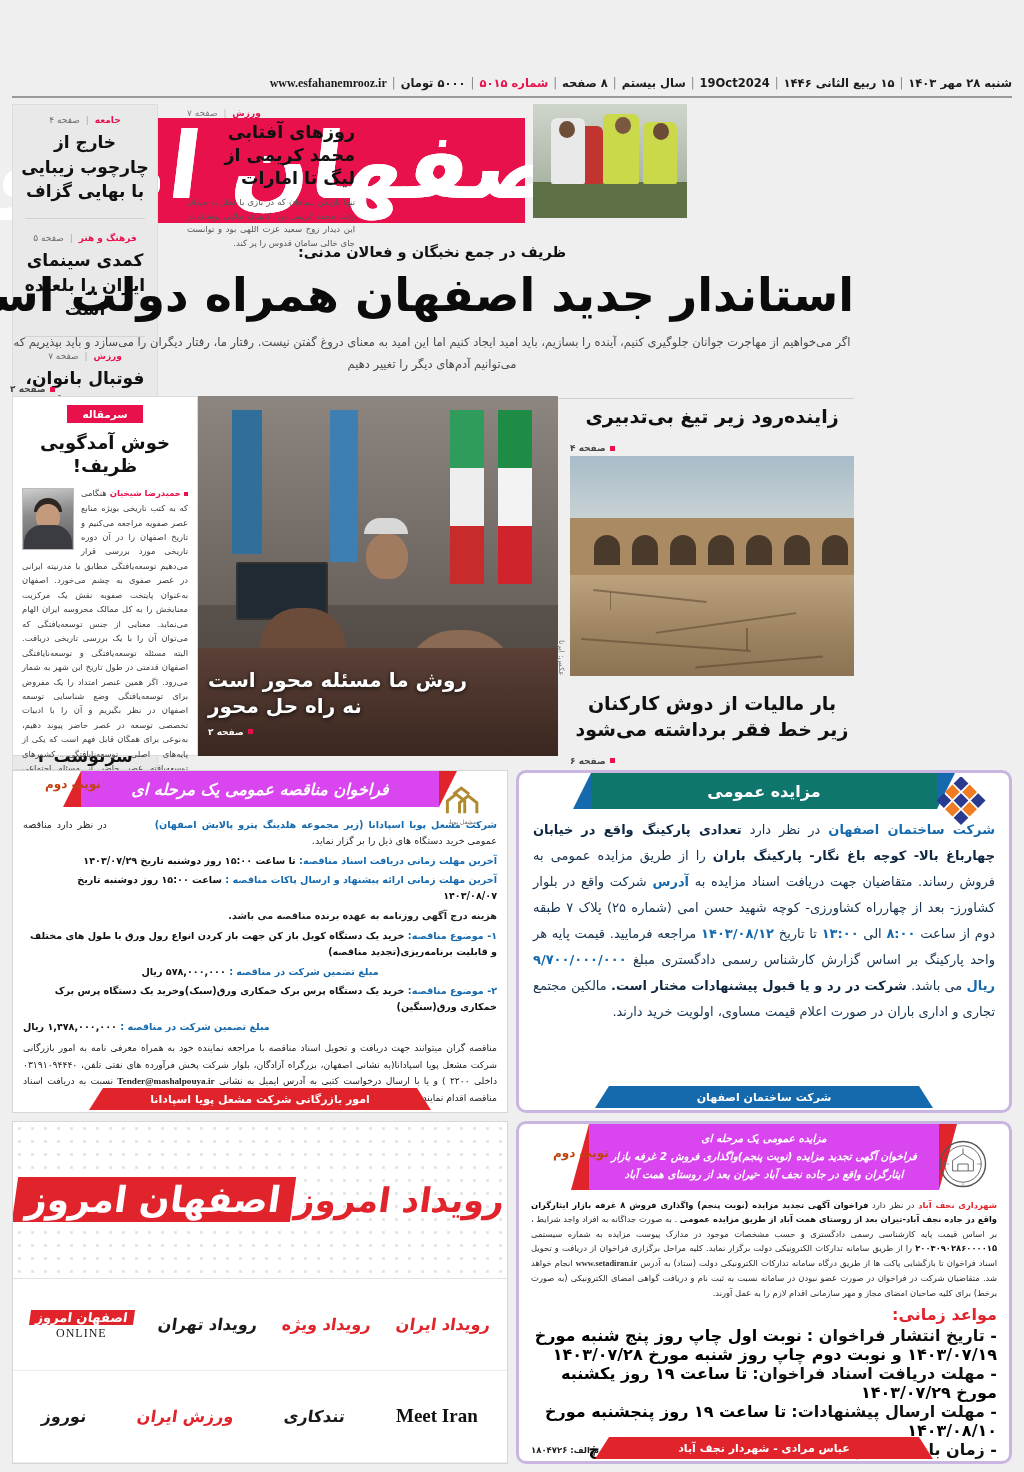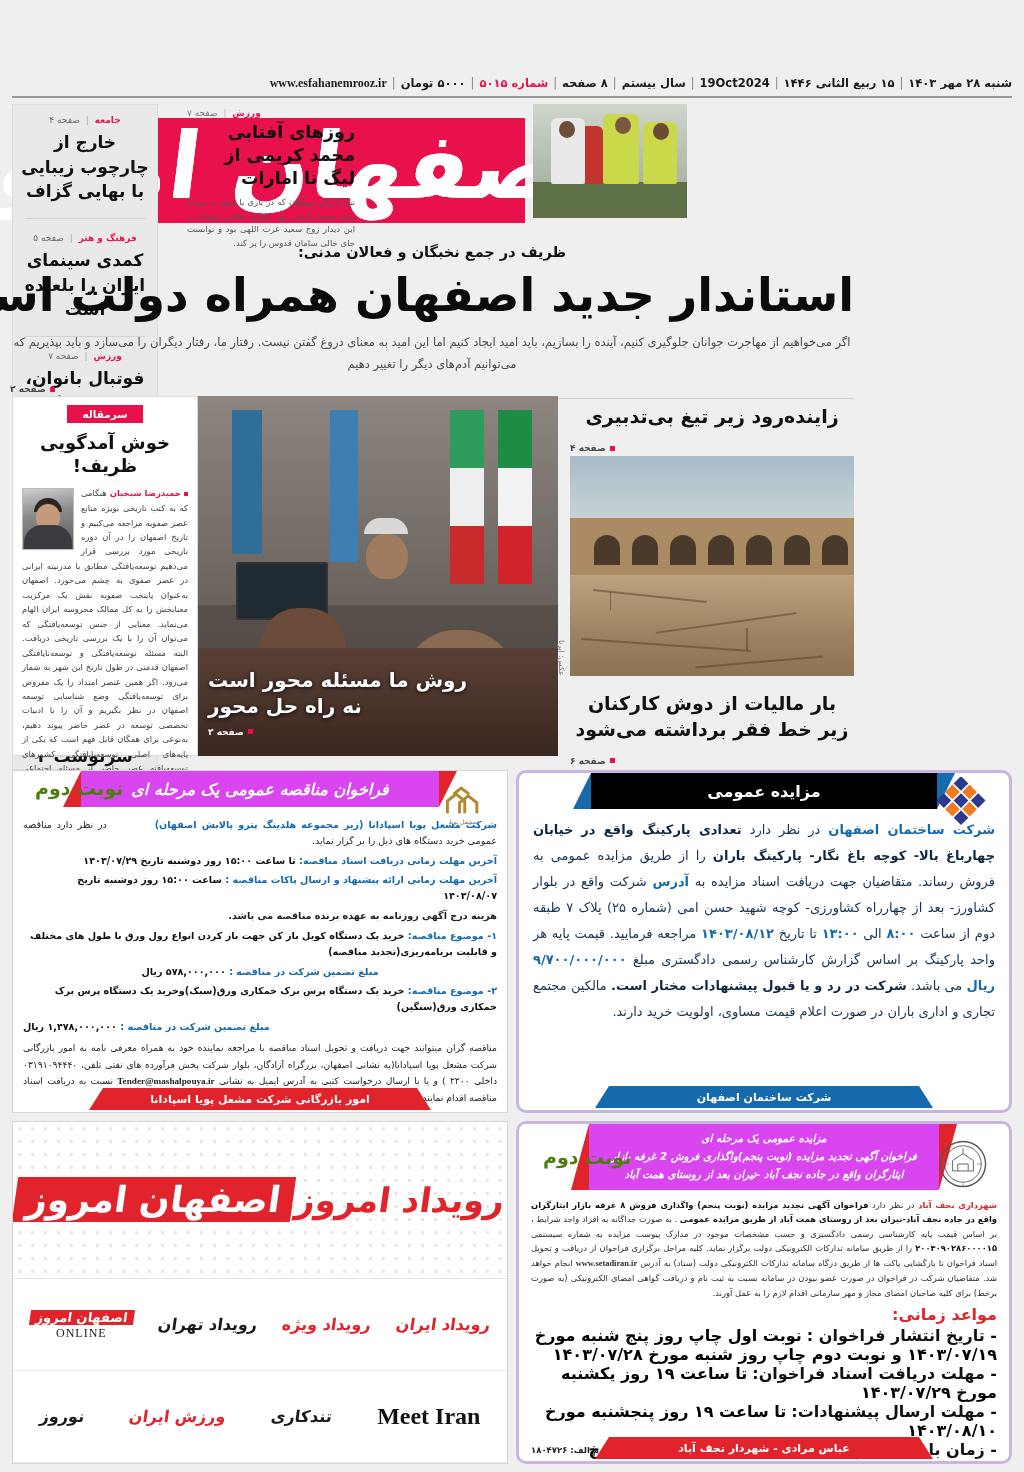--- a/index.html
+++ b/index.html
@@ -262,27 +262,27 @@
   }
   .ribbon .band::before,
   .ribbon .band::after{
     content:""; position:absolute; top:0; width:0; height:0;
   }
   .ribbon .band::before{ right:-18px; border-right:18px solid transparent; }
   .ribbon .band::after{ left:-18px; border-left:18px solid transparent; }
   .band.red{ background:#d946ef;font-style:italic; }
   .band.red::before{ border-top:36px solid #e1232b; }
   .band.red::after{ border-bottom:36px solid #e1232b; }
-  .band.blue{ background:#000000; }
+  .band.blue{ background:#0f766e; }
   .band.blue::before{ border-top:36px solid #1569ad; }
   .band.blue::after{ border-bottom:36px solid #1569ad; }
 
   .nobat{
-    position:absolute; top:6px; left:12px;
-    font-size:19px; font-weight:bold; color:#4d7c0f; direction:rtl;
+    position:absolute; top:6px; left:22px;
+    font-size:12px; font-weight:bold; color:#c2410c; direction:rtl;
   }
   .adlogo{
     position:absolute; top:4px; right:8px; width:52px; height:52px;
   }
 
   
   .ad-tender{ padding:0 10px 30px 10px; }
   .t-body{ direction:rtl; font-size:9.6px; line-height:1.65; color:#222; }
   .t-lead{ text-align:justify; margin-top:2px; }
   .t-lead b{ color:#1569ad;padding-left:43px; }
@@ -364,21 +364,21 @@
     padding:1px 6px; transform:skewX(-8deg); direction:rtl;
   }
   .mini-online .sub{
     font-family:"Liberation Serif",serif; font-size:12px; letter-spacing:1px;
     color:#1a1a1a; margin-top:2px; direction:ltr;
   }
   .house-bottom{
     height:27%;
     display:flex; align-items:center; justify-content:space-around; padding:0 8px;
   }
-  .meetiran{ font-family:"Liberation Serif",serif; font-size:24px; font-weight:bold; direction:ltr;}
+  .meetiran{ font-family:"Liberation Serif",serif; font-size:19px; font-weight:bold; direction:ltr;}
   .meetiran .m{ color:#111; }
 
   
   .ad-najaf{
     padding:0 12px 30px 12px;
     border:3px solid #c9b6e0;
     border-radius:10px;
   }
   .ribbon.tall{ height:74px; }
   .ribbon.tall .band{ height:66px; flex-direction:column; gap:2px; line-height:1.5; font-size:10.5px; }

